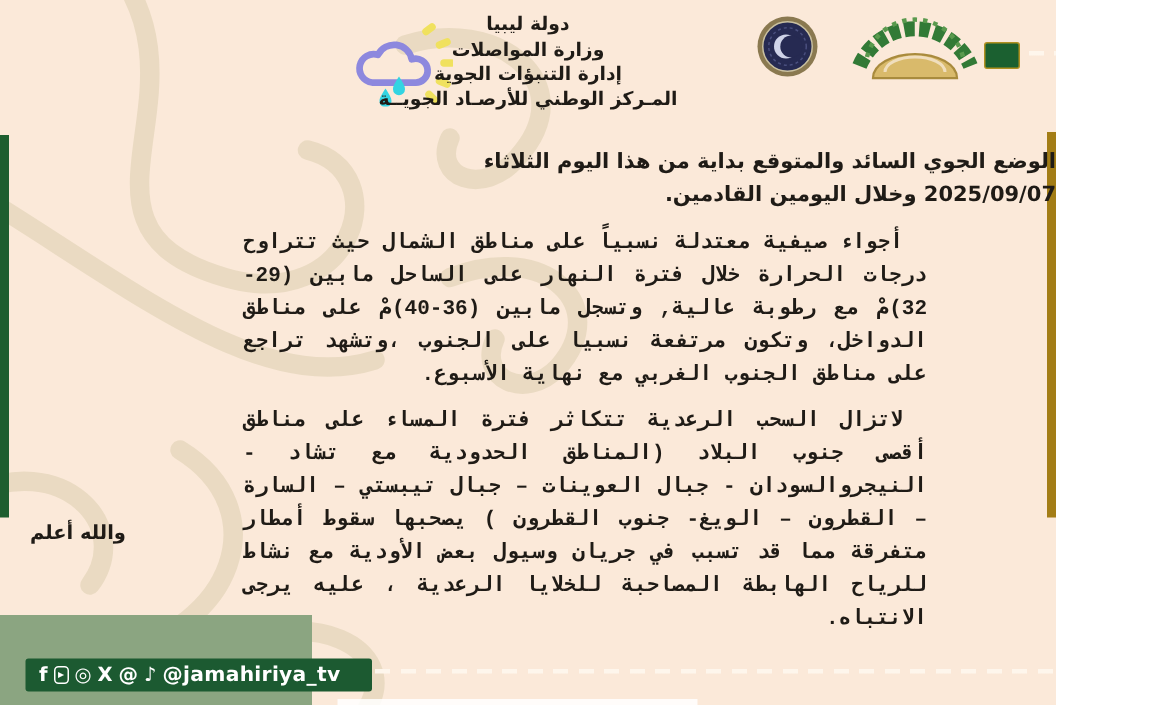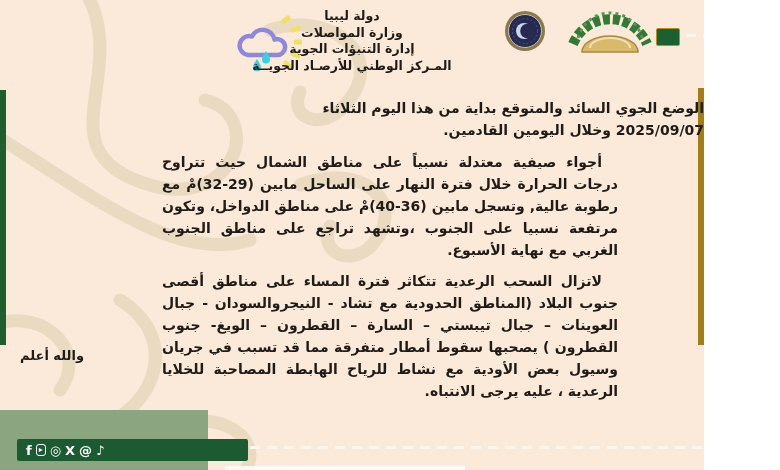--- a/index.html
+++ b/index.html
@@ -19,21 +19,21 @@
   .dash-h{height:3px;background:repeating-linear-gradient(90deg,#fef6ec 0 10px,rgba(0,0,0,0) 10px 17px);}
   .dash-v{width:3px;background:repeating-linear-gradient(180deg,#fef6ec 0 10px,rgba(0,0,0,0) 10px 17px);}
   .dash-top{left:686px;top:34px;width:76px;}
   .dash-right{left:760px;top:34px;height:414px;}
   .dash-bottom{left:250px;top:446px;width:513px;}
   .green-chip{left:656px;top:28px;width:22px;height:16px;background:#1b6030;border:1px solid #b09020;border-radius:2px;}
   
   .org-block{left:0;top:8px;width:100%;text-align:center;font-weight:bold;font-size:12.5px;line-height:16.5px;}
   
   .title-block{left:0;top:97px;width:100%;text-align:right;direction:rtl;font-weight:bold;font-size:14px;line-height:22px;}
-  .body-block{left:162px;top:151px;width:456px;direction:rtl;text-align:justify;font-weight:bold;font-size:14px;line-height:22px;}
+  .body-block{left:162px;top:151px;width:456px;direction:rtl;text-align:justify;font-weight:bold;font-size:14px;line-height:22px;font-family:Liberation Mono, monospace;}
   .body-block p{margin:0 0 9px 0;text-indent:16px;}
   .closing{left:0;top:348px;width:100%;text-align:left;font-weight:bold;font-size:13px;direction:rtl;padding-left:20px;}
   .note{left:0;top:381px;width:100%;text-align:center;font-weight:bold;font-size:10.5px;color:#dc862c;direction:rtl;}
   
   .sage-block{left:0;top:410px;width:208px;height:60px;background:#8ba581;}
   .white-sliver{left:225px;top:466px;width:240px;height:4px;background:rgba(255,255,255,.85);}
   .social-banner{
     left:17px;top:439px;width:231px;height:22px;background:#1c5a31;border-radius:2px;
     display:flex;align-items:center;padding:0 9px;box-sizing:border-box;gap:4px;
     color:#fff;font-weight:bold;
@@ -116,15 +116,16 @@
 
   <div class="abs sage-block"></div>
   <div class="abs white-sliver"></div>
   <div class="abs social-banner">
     <span class="ic">f</span>
     <span class="ic yt">▸</span>
     <span class="ic">◎</span>
     <span class="ic">X</span>
     <span class="ic">@</span>
     <span class="ic">♪</span>
+    <span class="handle">@jamahiriya_tv</span>
   </div>
 
 </div>
 
 </body></html>

